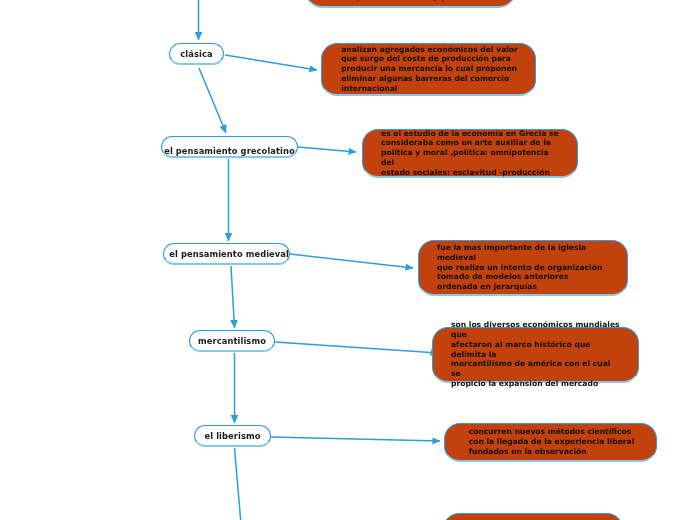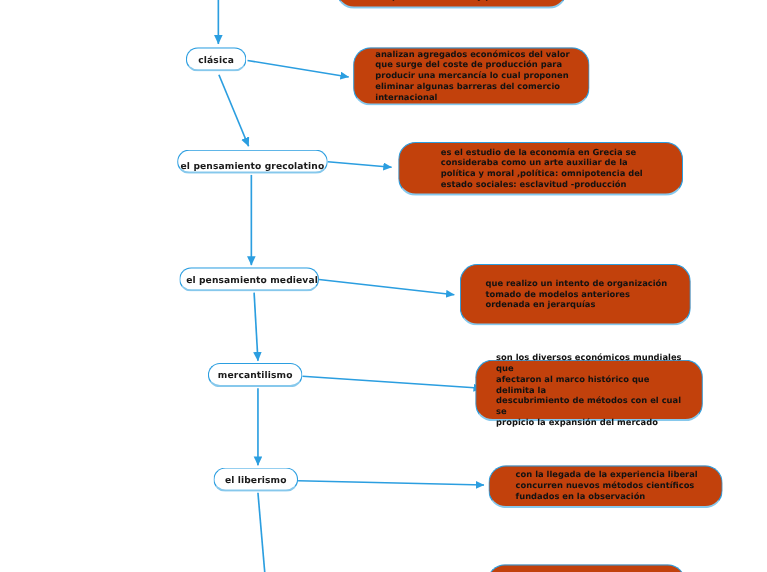--- a/index.html
+++ b/index.html
@@ -130,61 +130,62 @@
       <span>producir una mercancía lo cual proponen</span>
       <span>eliminar algunas barreras del comercio</span>
       <span>internacional</span>
     </div>
   </div>
 
   <div class="node" style="left:161px; top:136px; width:137px; height:22px;align-items:flex-end;">
     <span>el pensamiento grecolatino</span>
   </div>
 
-  <div class="balloon" style="left:362px; top:129px; width:259px; height:49px;">
+  <div class="balloon" style="left:362px; top:129px; width:216px; height:49px;">
     <div>
       <span>es el estudio de la economía en Grecia se</span>
       <span>consideraba como un arte auxiliar de la</span>
       <span>política y moral ,política: omnipotencia del</span>
       <span>estado sociales: esclavitud -producción</span>
     </div>
   </div>
 
   <div class="node" style="left:163px; top:243px; width:127px; height:22px;justify-content:flex-end;">
     <span>el pensamiento medieval</span>
   </div>
 
   <div class="balloon" style="left:418px; top:240px; width:210px; height:56px;">
     <div>
+      <span>fue la mas importante de la iglesia medieval</span>
       <span>que realizo un intento de organización</span>
       <span>tomado de modelos anteriores</span>
       <span>ordenada en jerarquías</span>
     </div>
   </div>
 
   <div class="node" style="left:189px; top:330px; width:86px; height:22px;">
     <span>mercantilismo</span>
   </div>
 
   <div class="balloon" style="left:432px; top:327px; width:207px; height:56px;">
     <div>
       <span>son los diversos económicos mundiales que</span>
       <span>afectaron al marco histórico que delimita la</span>
-      <span>descubrimiento de métodos con el cual se</span>
+      <span>mercantilismo de américa con el cual se</span>
       <span>propicio la expansión del mercado</span>
     </div>
   </div>
 
   <div class="node" style="left:194px; top:425px; width:77px; height:22px;">
     <span>el liberismo</span>
   </div>
 
   <div class="balloon" style="left:444px; top:423px; width:213px; height:39px;">
     <div>
+      <span>concurren nuevos métodos científicos</span>
       <span>con la llegada de la experiencia liberal</span>
-      <span>concurren nuevos métodos científicos</span>
       <span>fundados en la observación</span>
     </div>
   </div>
 
   <div class="balloon clip-bottom" style="left:443px; top:513px; width:180px; height:40px;"></div>
 
 </div>
 
 </body></html>

